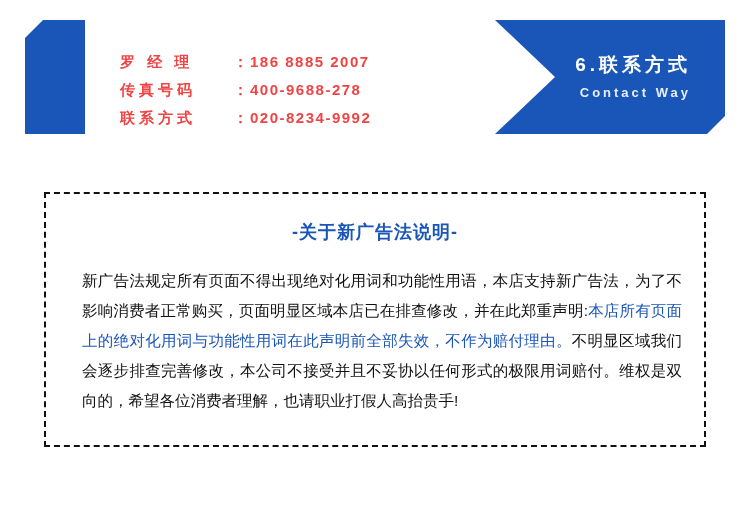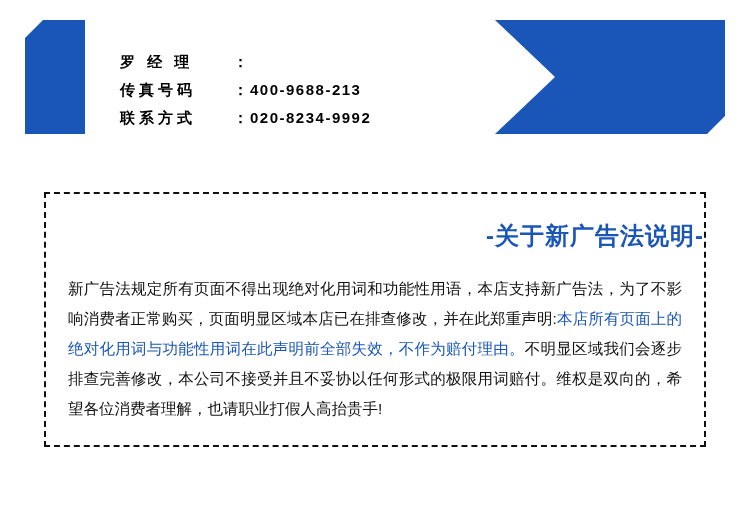--- a/index.html
+++ b/index.html
@@ -49,21 +49,21 @@
     position: absolute;
     left: 95px;
     top: 28px;
     width: 420px;
   }
   .contact-row {
     display: flex;
     align-items: center;
     font-size: 15px;
     font-weight: bold;
-    color: #000000;
+    color: #ef4444;
     letter-spacing: 1px;
     line-height: 28px;
     white-space: nowrap;
   }
   .contact-label {
     display: inline-block;
     min-width: 112px;
     letter-spacing: 4px;
   }
   .contact-colon {
@@ -102,29 +102,29 @@
   .statement {
     position: absolute;
     left: 44px;
     top: 192px;
     width: 662px;
     height: 255px;
     border: 2px dashed #111111;
     box-sizing: border-box;
   }
   .statement-title {
-    text-align: right;
+    text-align: center;
     color: #1a56b8;
-    font-size: 24px;
+    font-size: 18px;
     font-weight: bold;
     letter-spacing: 1px;
     margin-top: 26px;
   }
   .statement-body {
-    margin: 22px 22px 0 22px;
+    margin: 22px 22px 0 36px;
     font-size: 15.5px;
     line-height: 30px;
     color: #111111;
     text-align: justify;
     text-justify: inter-ideograph;
   }
   .hl {
     color: #1a56b8;
   }
 </style>
@@ -134,34 +134,37 @@
 <div class="page">
 
   <div class="banner">
     <div class="banner-bg"></div>
     <div class="banner-notch"></div>
 
     <div class="contact-list">
       <div class="contact-row">
         <span class="contact-label">罗 经 理</span>
         <span class="contact-colon">：</span>
+        <span class="contact-value">186 8885 2007</span>
       </div>
       <div class="contact-row">
         <span class="contact-label">传真号码</span>
         <span class="contact-colon">：</span>
-        <span class="contact-value">400-9688-213</span>
+        <span class="contact-value">400-9688-278</span>
       </div>
       <div class="contact-row">
         <span class="contact-label">联系方式</span>
         <span class="contact-colon">：</span>
         <span class="contact-value">020-8234-9992</span>
       </div>
     </div>
 
     <div class="banner-title">
+      <div class="cn">6.联系方式</div>
+      <div class="en">Contact Way</div>
     </div>
   </div>
 
   <div class="statement">
     <div class="statement-title">-关于新广告法说明-</div>
     <div class="statement-body">
       <span>新广告法规定所有页面不得出现绝对化用词和功能性用语，本店支持新广告法，为了不影响消费者正常购买，页面明显区域本店已在排查修改，并在此郑重声明:</span><span class="hl">本店所有页面上的绝对化用词与功能性用词在此声明前全部失效，不作为赔付理由。</span><span>不明显区域我们会逐步排查完善修改，本公司不接受并且不妥协以任何形式的极限用词赔付。维权是双向的，希望各位消费者理解，也请职业打假人高抬贵手!</span>
     </div>
   </div>
 

